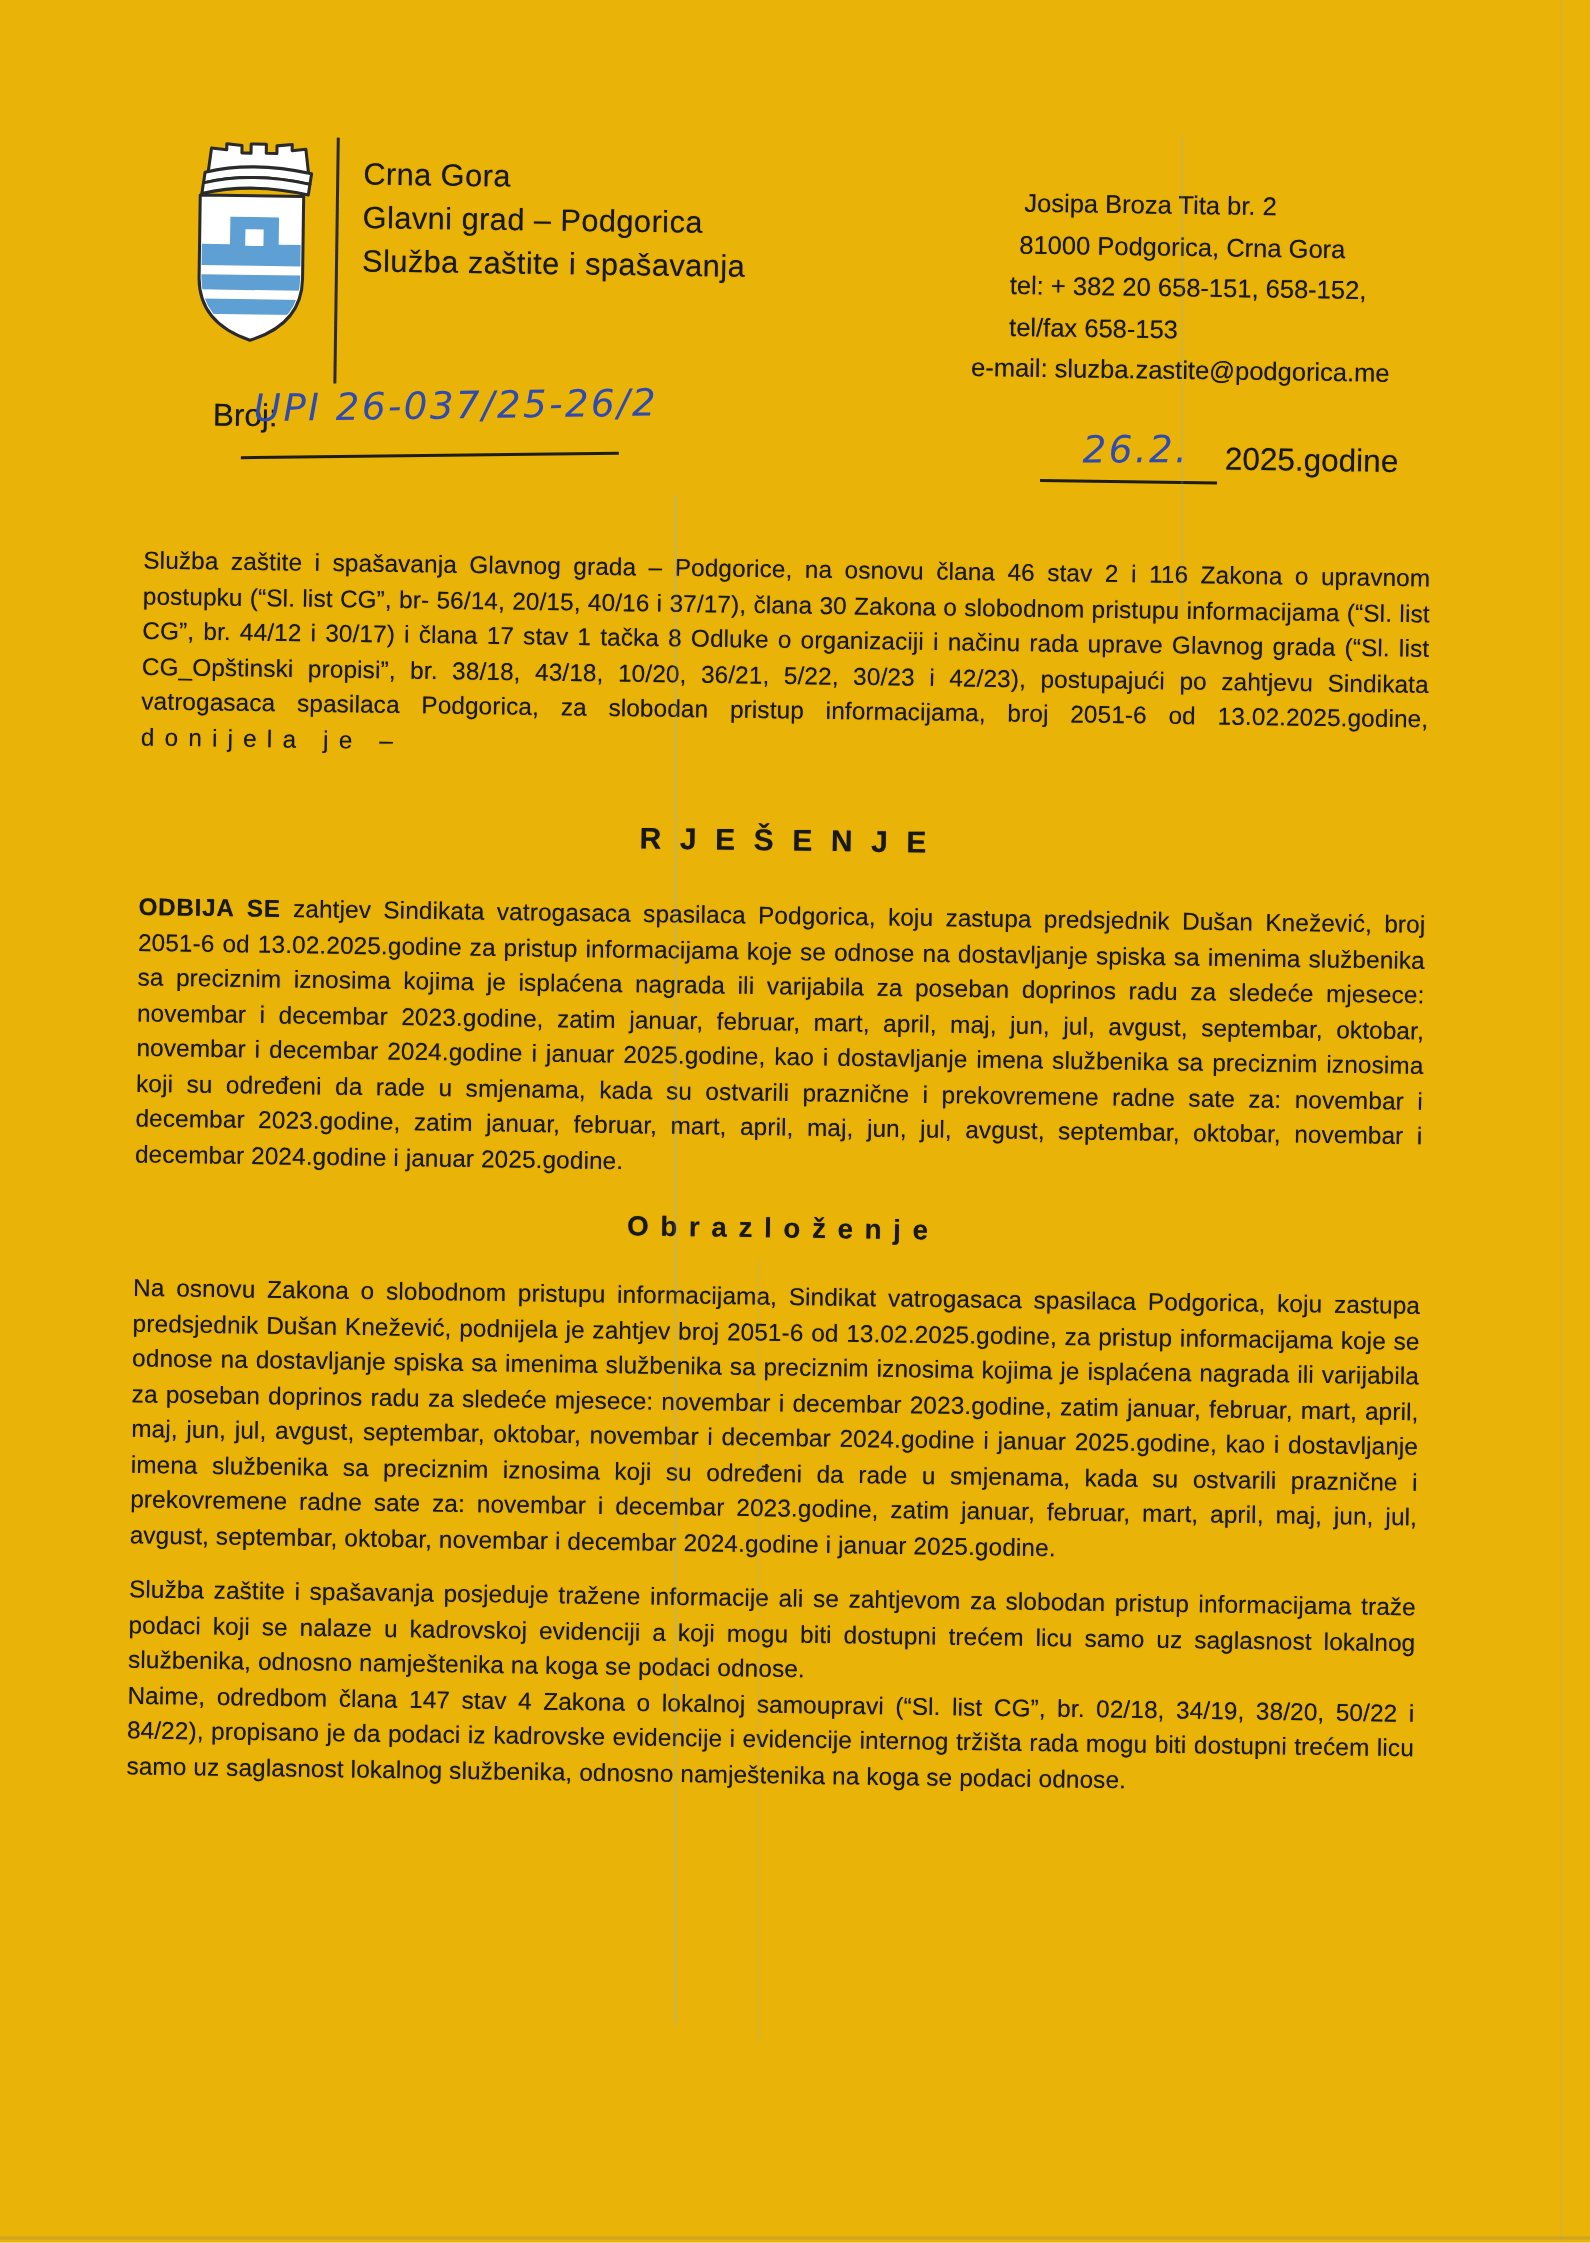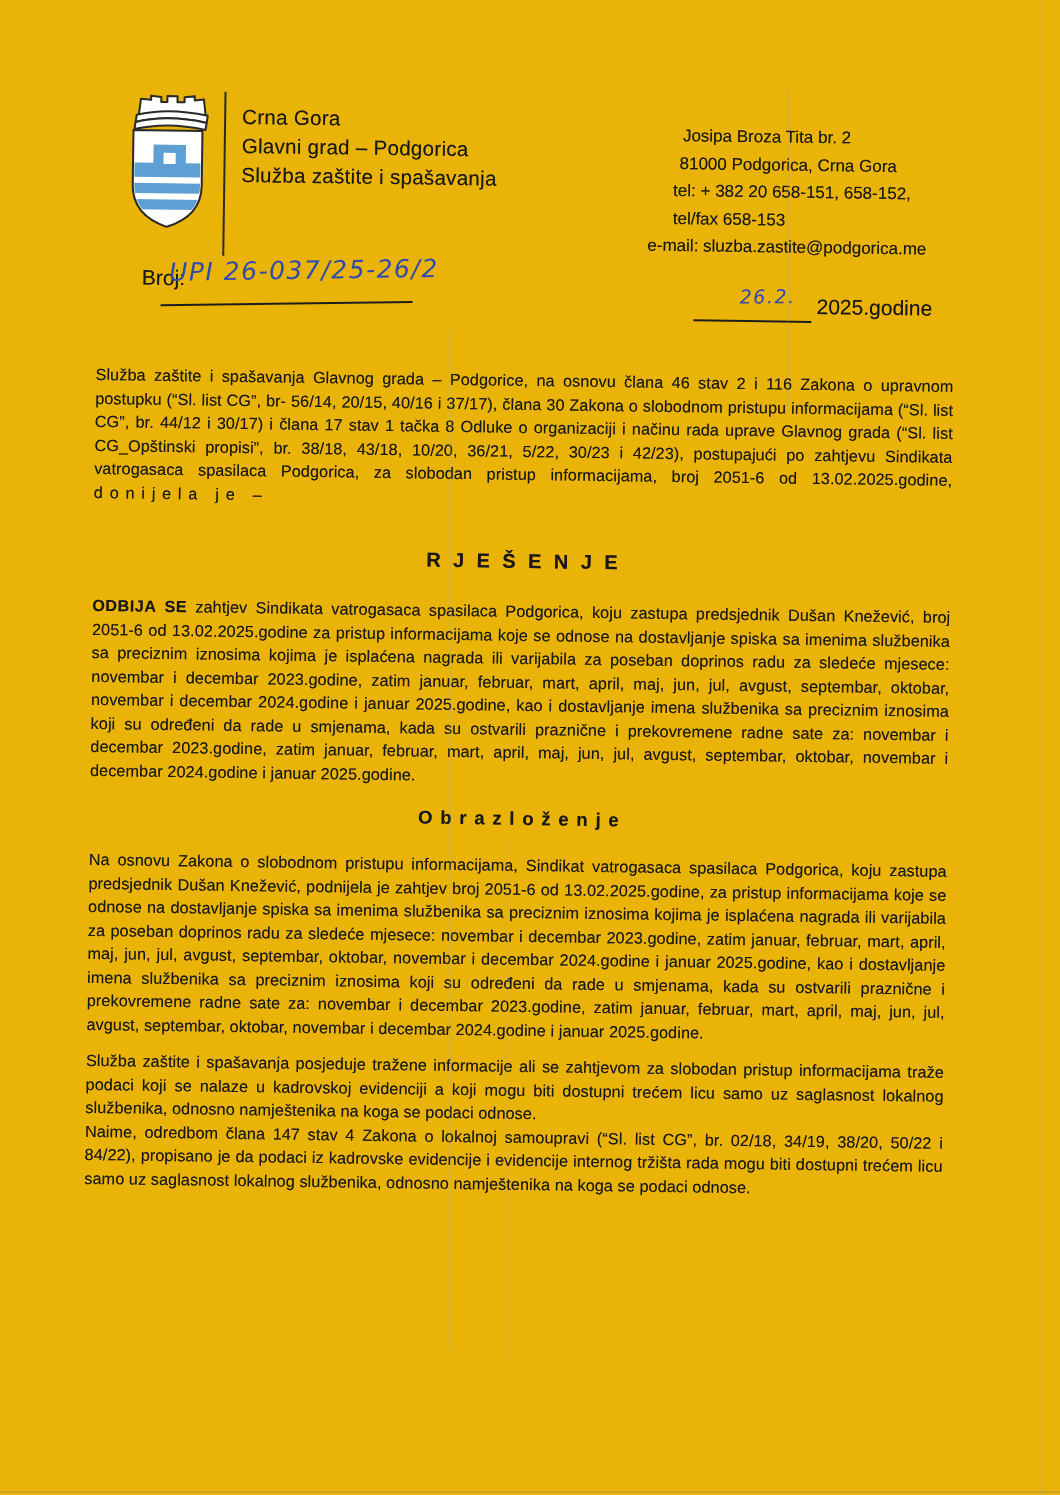--- a/index.html
+++ b/index.html
@@ -35,21 +35,21 @@
   .handwriting {
     font-family: "DejaVu Sans", sans-serif;
     font-style: italic;
     color: var(--ink-blue, #2f4bb0);
     letter-spacing: 1.5px;
     white-space: nowrap;
   }
   .ref-hand { position: absolute; left: 172px; top: 259px; font-size: 25px; transform: rotate(-1.6deg); }
   .ref-underline { position: absolute; left: 164px; top: 306px; width: 252px; height: 2px; background: #1d1d1d; transform: rotate(-1.5deg); }
   .date-underline { position: absolute; left: 697px; top: 317px; width: 118px; height: 2px; background: #1d1d1d; }
-  .date-hand { position: absolute; left: 743px; top: 282px; font-size: 19px; transform: rotate(-1deg); }
+  .date-hand { position: absolute; left: 725px; top: 282px; font-size: 25px; transform: rotate(-1deg); }
   .date-year { position: absolute; left: 820px; top: 291px; font-size: 21px; }
 
   
   .bodytext { position: absolute; left: 100px; top: 369px; width: 858px; }
   .bodytext p {
     margin: 0;
     text-align: justify;
     font-size: 16.2px;
     line-height: 23.5px;
     letter-spacing: 0.1px;

